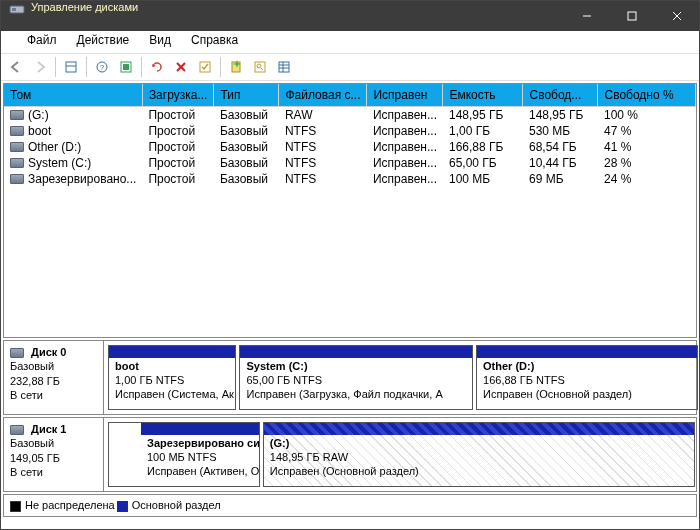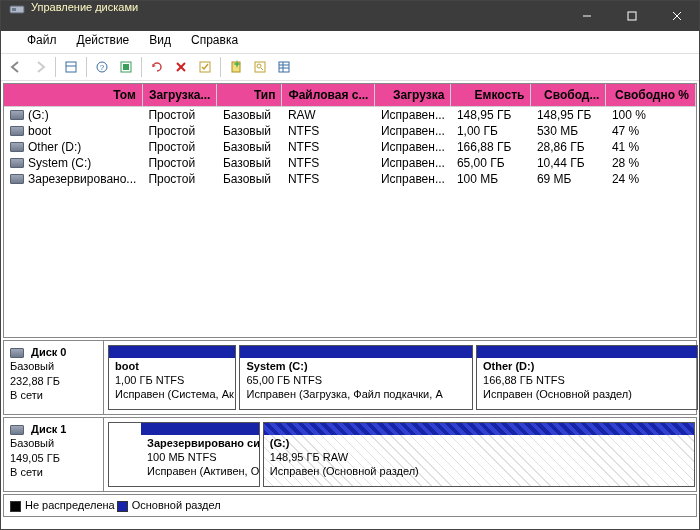--- a/index.html
+++ b/index.html
@@ -9,21 +9,21 @@
   .titlebar .spacer { flex: 1; }
   .titlebar .btn { width: 45px; height: 30px; display: flex; align-items: center; justify-content: center; color:#fff; }
   .titlebar .btn svg { width: 10px; height: 10px; }
   .menubar { height: 22px; background: #fff; display: flex; align-items: flex-start; font-size: 12px; padding: 0 16px; }
   .menubar span { padding: 2px 10px; cursor: default; }
   .toolbar { height: 28px; border-top: 1px solid #e0e0e0; border-bottom: 1px solid #e0e0e0; display: flex; align-items: center; padding: 0 4px; gap: 2px; }
   .toolbar .tbtn { width: 22px; height: 22px; display:flex; align-items:center; justify-content:center; border:1px solid transparent; }
   .toolbar .sep { width:1px; height:20px; background:#ccc; margin:0 2px; }
   .content-top { border: 1px solid #888; margin: 2px; height: 255px; overflow:auto; }
   table.vols { width: 100%; border-collapse: collapse; font-size: 12px; }
-  table.vols th { text-align: right; font-weight: bold; background: #ec4899; border-right: 1px solid #d0d0d0; border-bottom: 1px solid #d0d0d0; padding: 3px 6px; height: 22px; position:relative; white-space:nowrap; overflow:hidden; text-overflow:ellipsis; }
+  table.vols th { text-align: left; font-weight: normal; background: #0ea5e9; border-right: 1px solid #d0d0d0; border-bottom: 1px solid #d0d0d0; padding: 3px 6px; height: 22px; position:relative; white-space:nowrap; overflow:hidden; text-overflow:ellipsis; }
   table.vols td { padding: 1px 6px; white-space: nowrap; overflow:hidden; text-overflow:ellipsis; }
   .volicon { display:inline-block; width:14px; height:10px; background: linear-gradient(#9fa8b8,#6d7a8e); border:1px solid #5a6272; margin-right:4px; vertical-align:middle; border-radius:1px;}
   .content-bottom { margin: 2px; }
   .disk-row { border: 1px solid #888; display: flex; margin-bottom: 2px; height: 75px; }
   .disk-label { width: 100px; border-right: 1px solid #888; padding: 4px 6px; font-size: 11px; line-height: 1.3; }
   .disk-label b { font-size: 11px; }
   .disk-graph { flex: 1; display: flex; padding: 4px; gap: 3px; }
   .part { border: 1px solid #555; display:flex; flex-direction:column; font-size: 11px; line-height:1.25; overflow:hidden; }
   .part .cap { height: 12px; background: #1824a8; }
   .part.hatch .cap { background: repeating-linear-gradient(45deg,#1824a8 0 4px,#3040d0 4px 8px); }
@@ -155,21 +155,21 @@
         <col style="width:80px">
         <col style="width:75px">
         <col>
     </colgroup>
     <thead>
         <tr>
       <th>Том</th>
       <th>Загрузка...</th>
       <th>Тип</th>
       <th>Файловая с...</th>
-      <th>Загрузка</th>
+      <th>Исправен</th>
       <th>Емкость</th>
       <th>Свобод...</th>
       <th>Свободно %</th>
     </tr>
       </thead>
     <tbody id="vol-body">
         <tr>
           <td><span class="volicon"></span>(G:)</td>
           <td>Простой</td>
           <td>Базовый</td>
@@ -189,21 +189,21 @@
           <td>530 МБ</td>
           <td>47 %</td>
         </tr>
         <tr>
           <td><span class="volicon"></span>Other (D:)</td>
           <td>Простой</td>
           <td>Базовый</td>
           <td>NTFS</td>
           <td>Исправен...</td>
           <td>166,88 ГБ</td>
-          <td>28,86 ГБ</td>
+          <td>68,54 ГБ</td>
           <td>41 %</td>
         </tr>
         <tr>
           <td><span class="volicon"></span>System (C:)</td>
           <td>Простой</td>
           <td>Базовый</td>
           <td>NTFS</td>
           <td>Исправен...</td>
           <td>65,00 ГБ</td>
           <td>10,44 ГБ</td>

